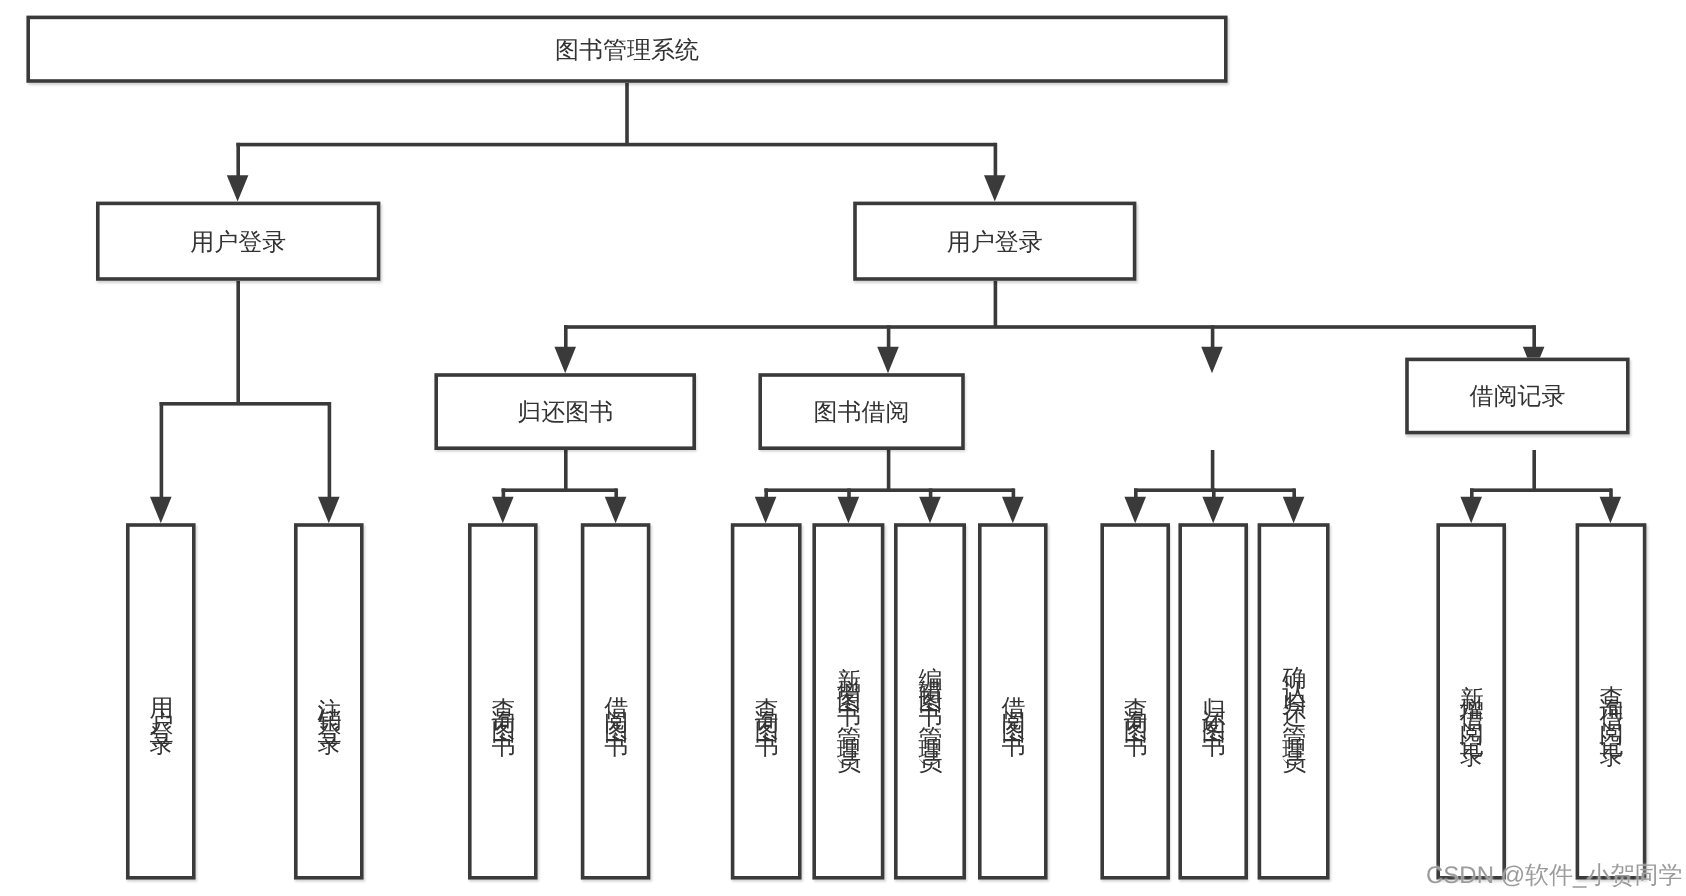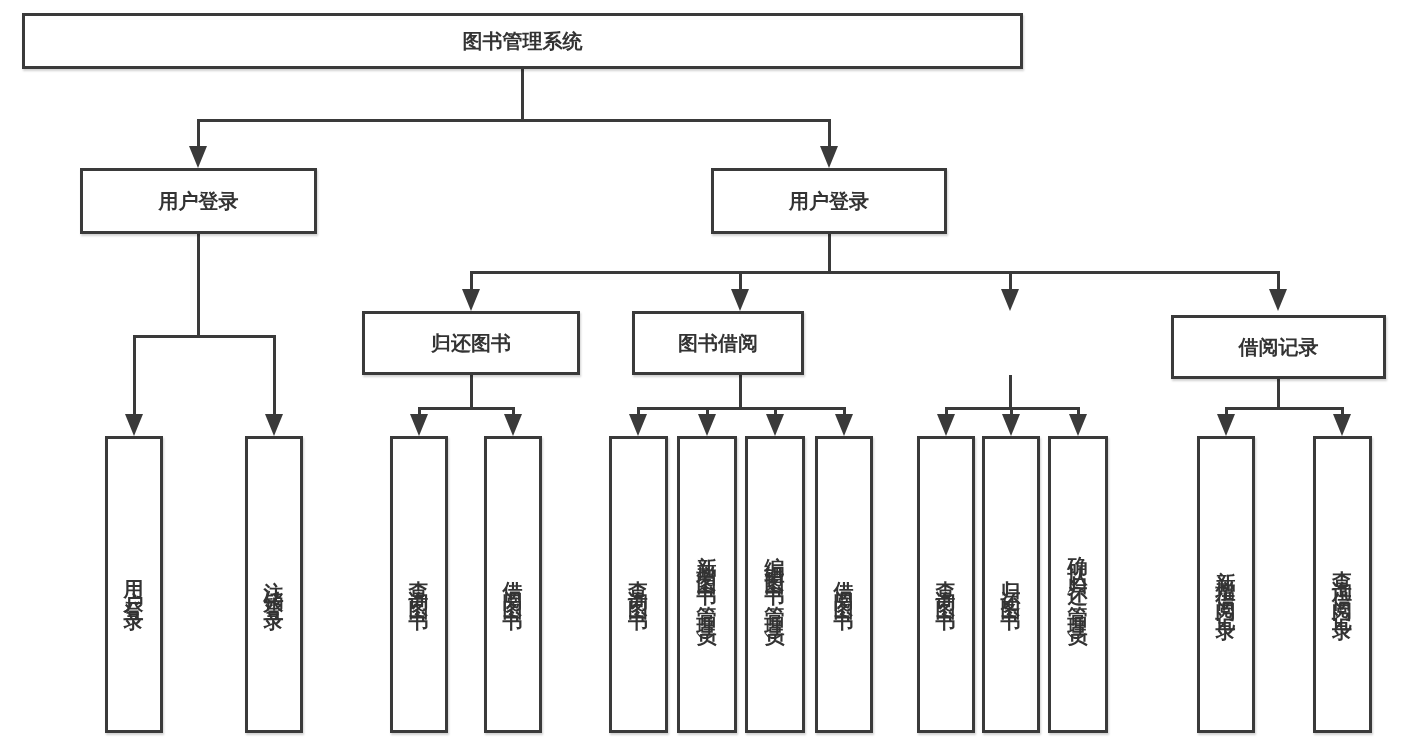--- a/index.html
+++ b/index.html
@@ -18,21 +18,20 @@
   }
   .node{
     position:absolute;
     box-sizing:border-box;
     border:3px solid var(--line);
     background:#fff;
     display:flex;align-items:center;justify-content:center;
     color:var(--text);
     font-size:20px;
     box-shadow:1px 2px 2px rgba(0,0,0,0.18);
-    font-weight:bold;
   }
   .node span{white-space:nowrap;}
   .leaf span{
     writing-mode:vertical-rl;
     text-orientation:mixed;
     letter-spacing:10px;
     line-height:1;
   }
   .vline,.hline,.stem{position:absolute;background:var(--line);}
   .vline,.stem{width:3px;}
@@ -126,21 +125,21 @@
   <div class="node" style="left:711px;top:168px;width:236px;height:66px">
     <span>用户登录</span>
   </div>
 
   <div class="node" style="left:362px;top:311px;width:218px;height:64px">
     <span>归还图书</span>
   </div>
   <div class="node" style="left:632px;top:311px;width:172px;height:64px">
     <span>图书借阅</span>
   </div>
-  <div class="node" style="left:1171px;top:315px;width:215px;height:64px">
+  <div class="node" style="left:1171px;top:298px;width:187px;height:64px">
     <span>借阅记录</span>
   </div>
 
   <div class="node leaf" style="left:105px;top:436px;width:58px;height:297px">
     <span>用户登录</span>
   </div>
   <div class="node leaf" style="left:245px;top:436px;width:58px;height:297px">
     <span>注销登录</span>
   </div>
 
@@ -174,14 +173,15 @@
     <span>确认归还（管理员）</span>
   </div>
 
   <div class="node leaf" style="left:1197px;top:436px;width:58px;height:297px">
     <span>新增借阅记录</span>
   </div>
   <div class="node leaf" style="left:1313px;top:436px;width:59px;height:297px">
     <span>查询借阅记录</span>
   </div>
 
+  <div class="watermark">CSDN @软件_小贺同学</div>
 
 </div>
 
 </body></html>

